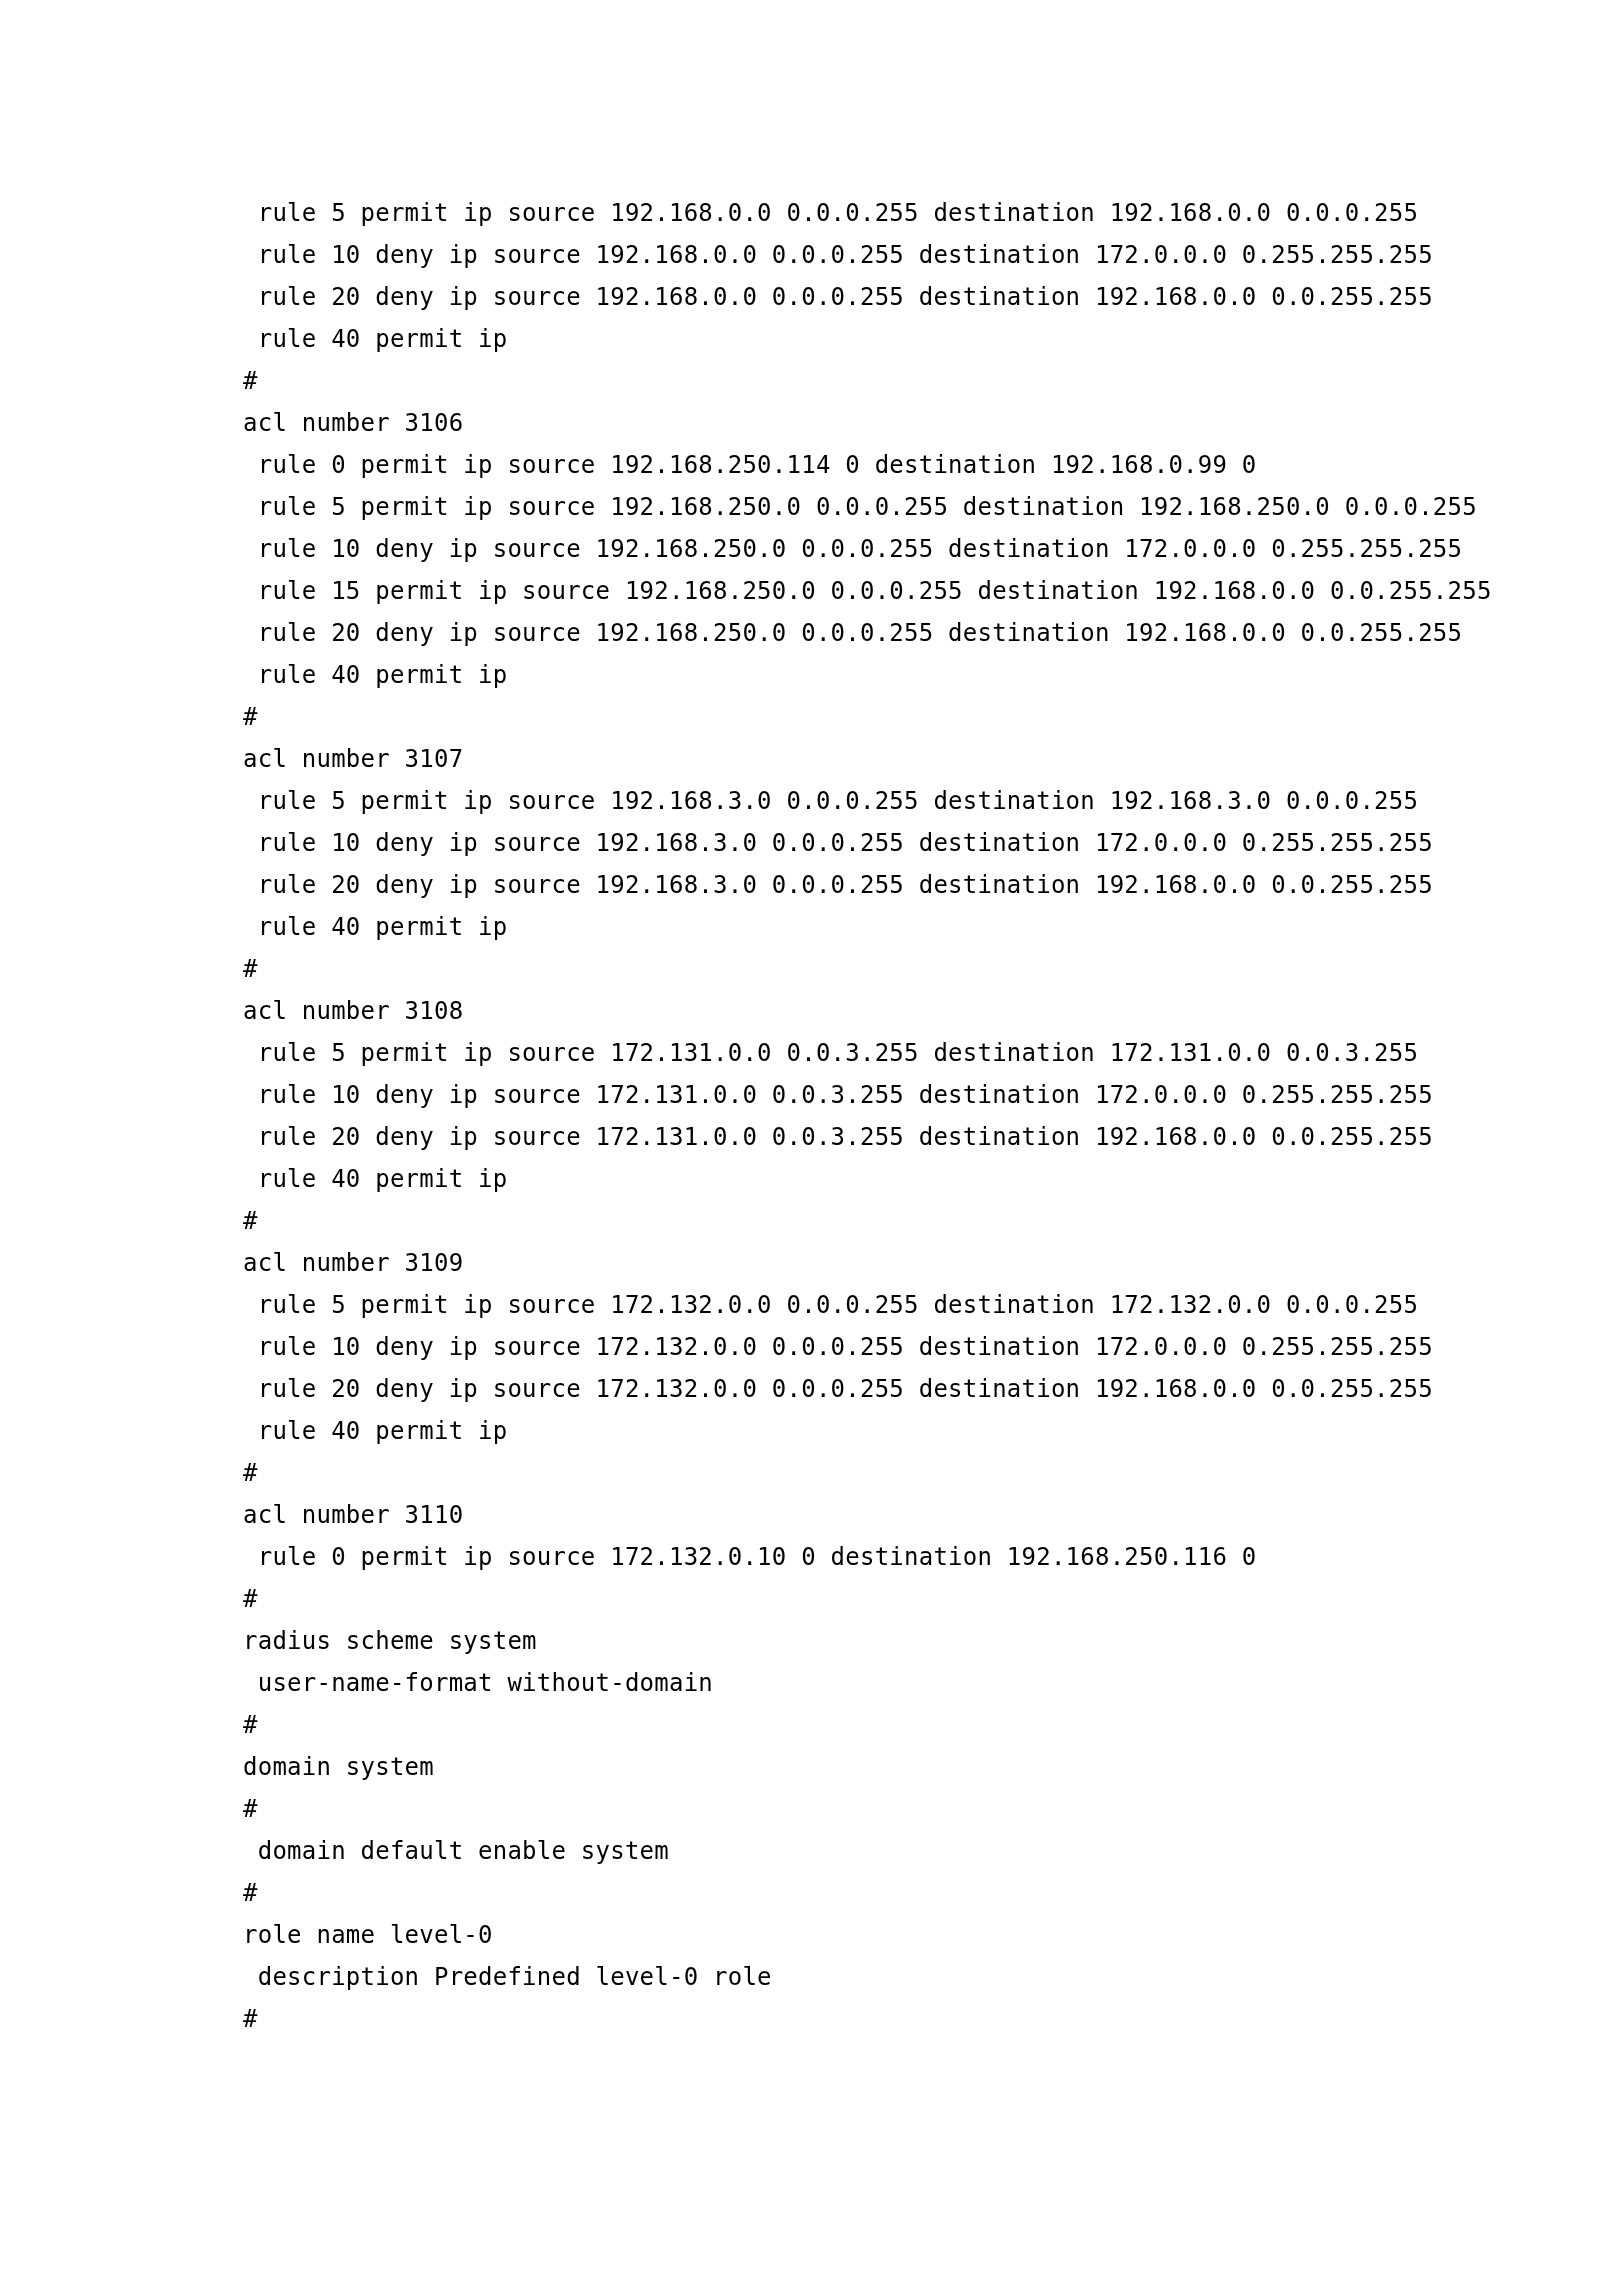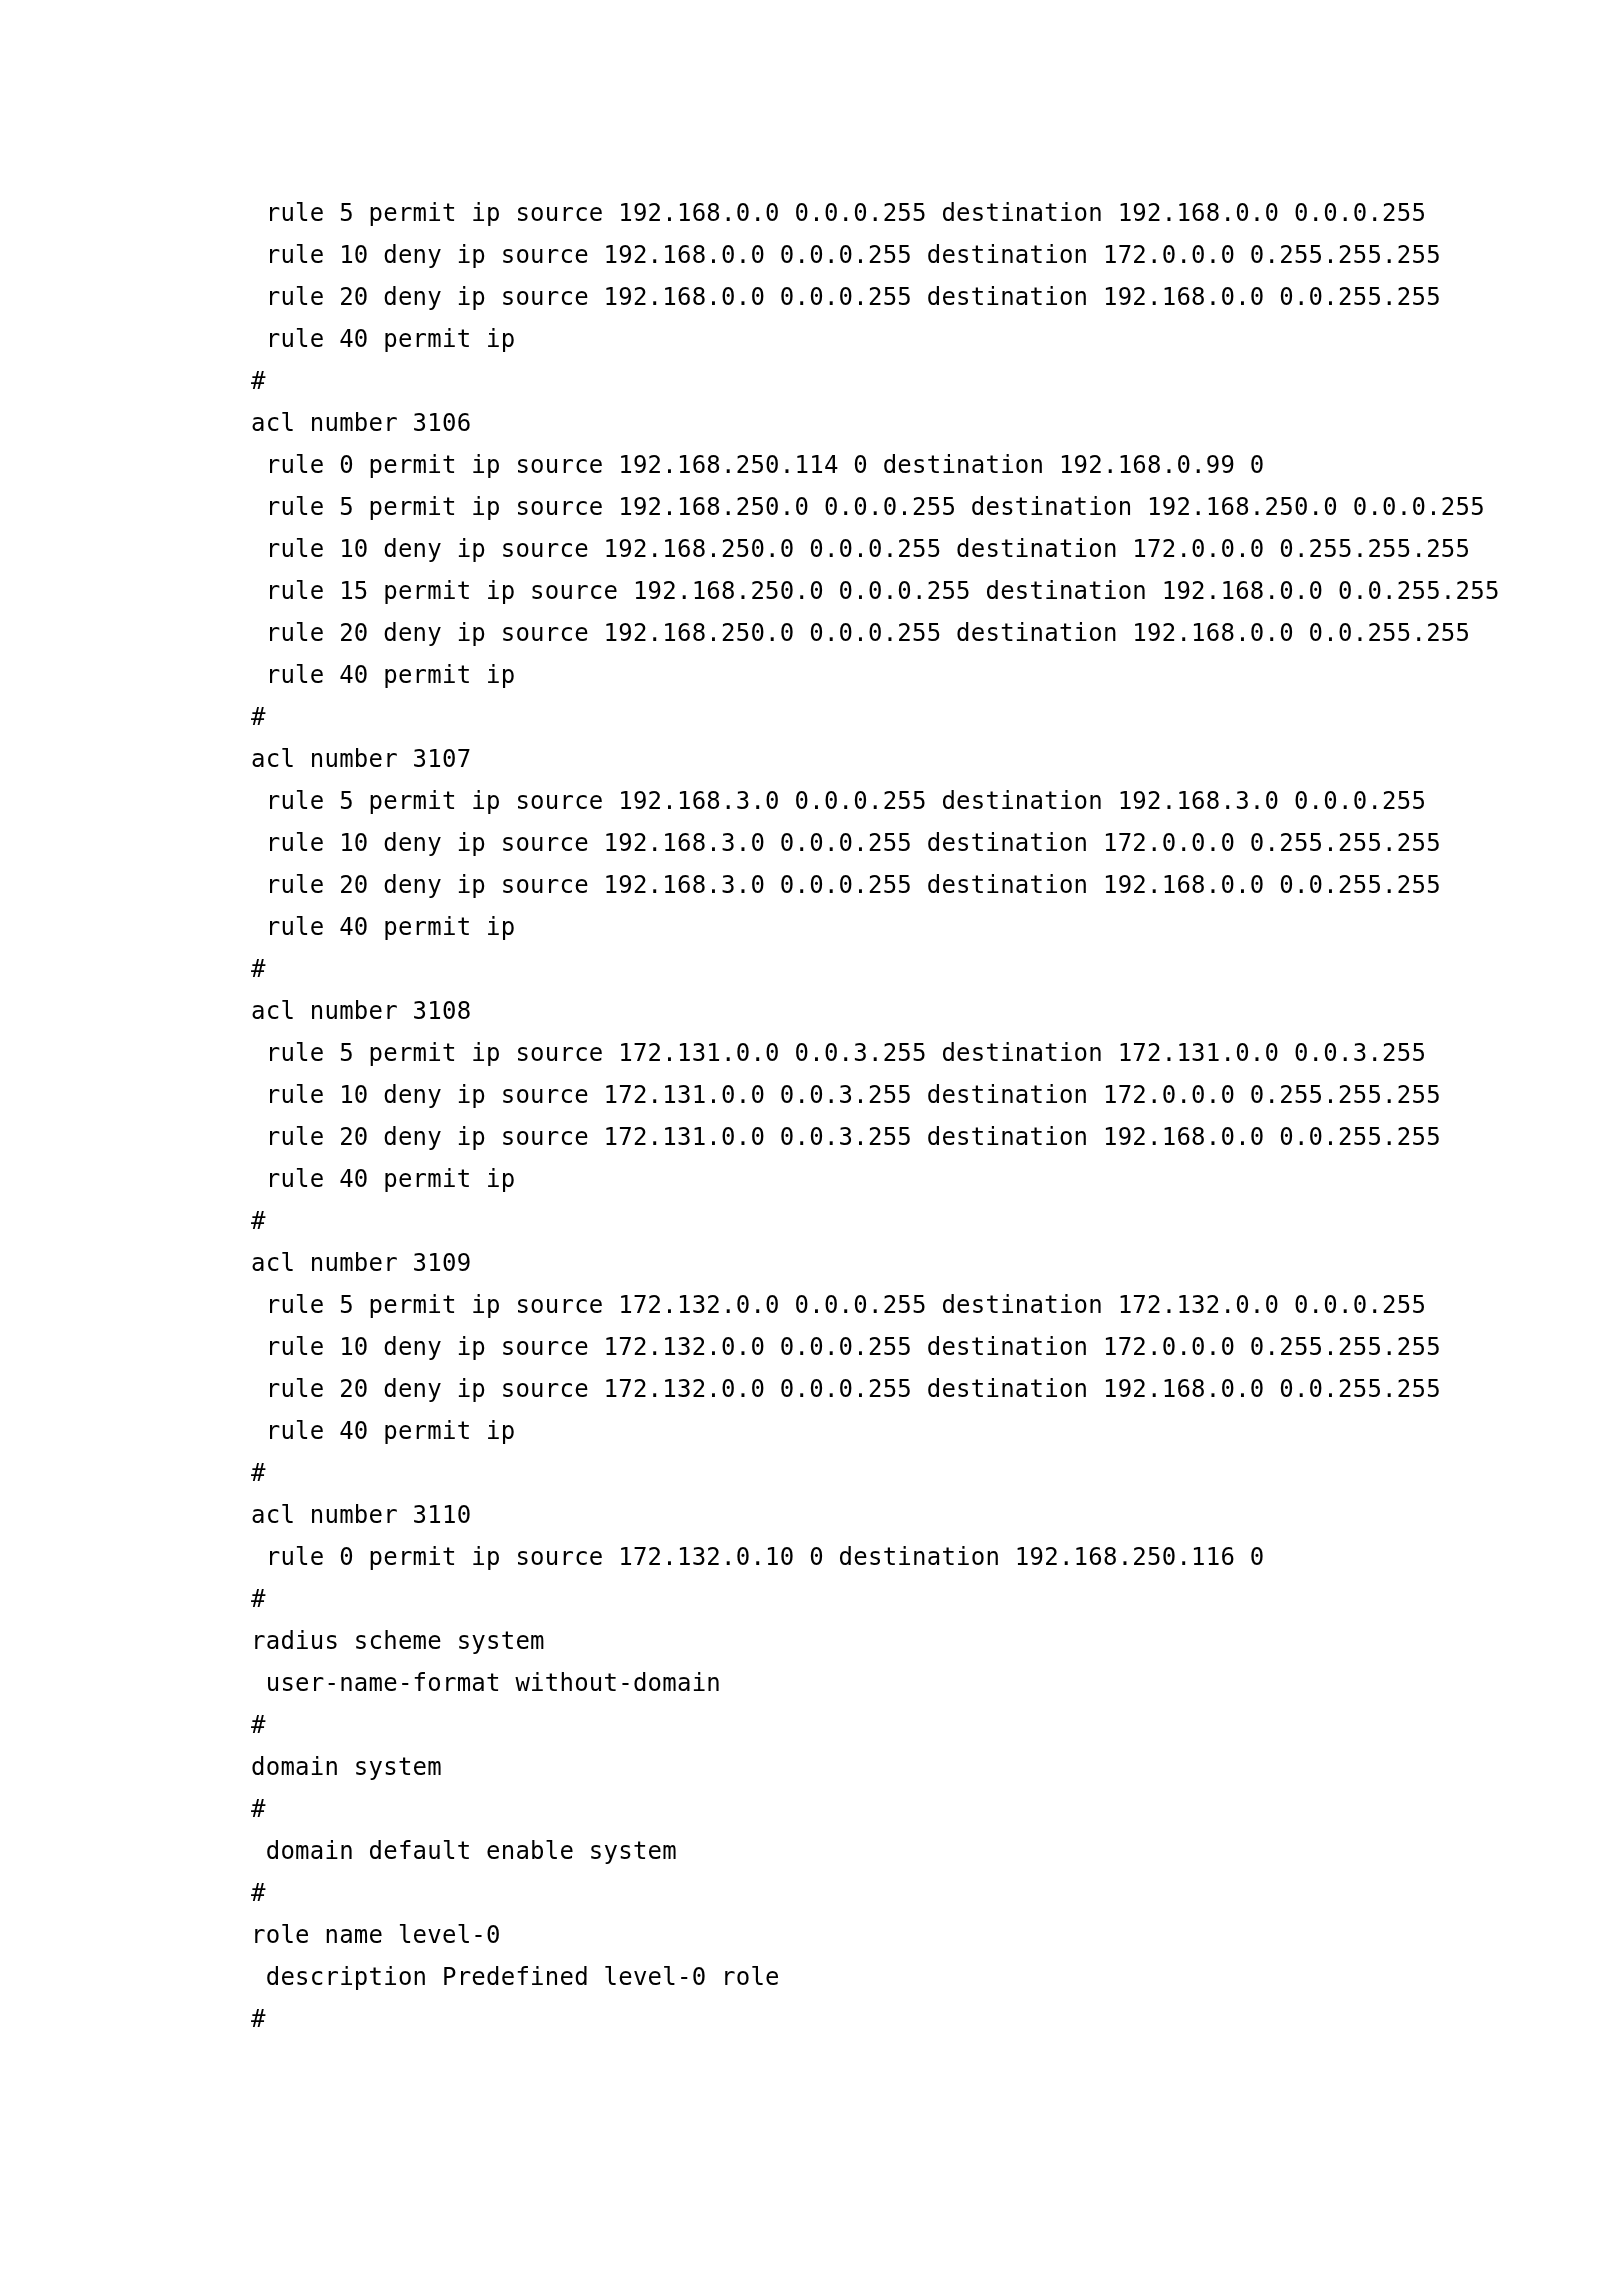--- a/index.html
+++ b/index.html
@@ -11,21 +11,21 @@
     width: 1621px;
     height: 2293px;
     font-family: "Liberation Sans", sans-serif;
     color: #000000;
   }
   .page {
     position: relative;
     width: 1621px;
     height: 2264px;
     box-sizing: border-box;
-    padding: 192px 0 0 8px;
+    padding: 192px 0 0 0;
     background: #ffffff;
   }
   .config-listing {
     margin: 0 0 0 243px;
     width: 1157px;
     font-size: 24px;
     line-height: 42px;
     white-space: pre;
     letter-spacing: 0.01em;
   }

